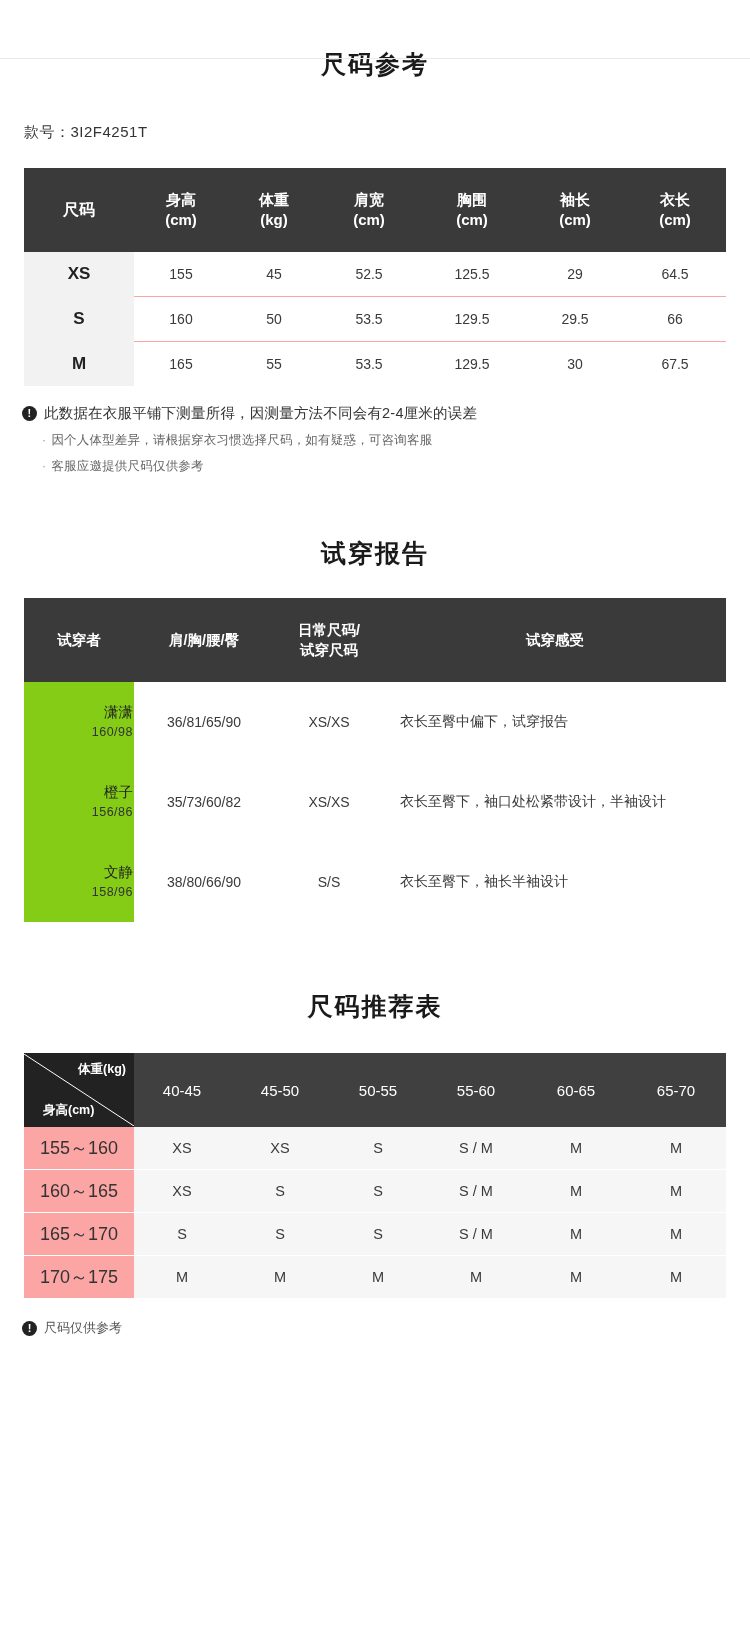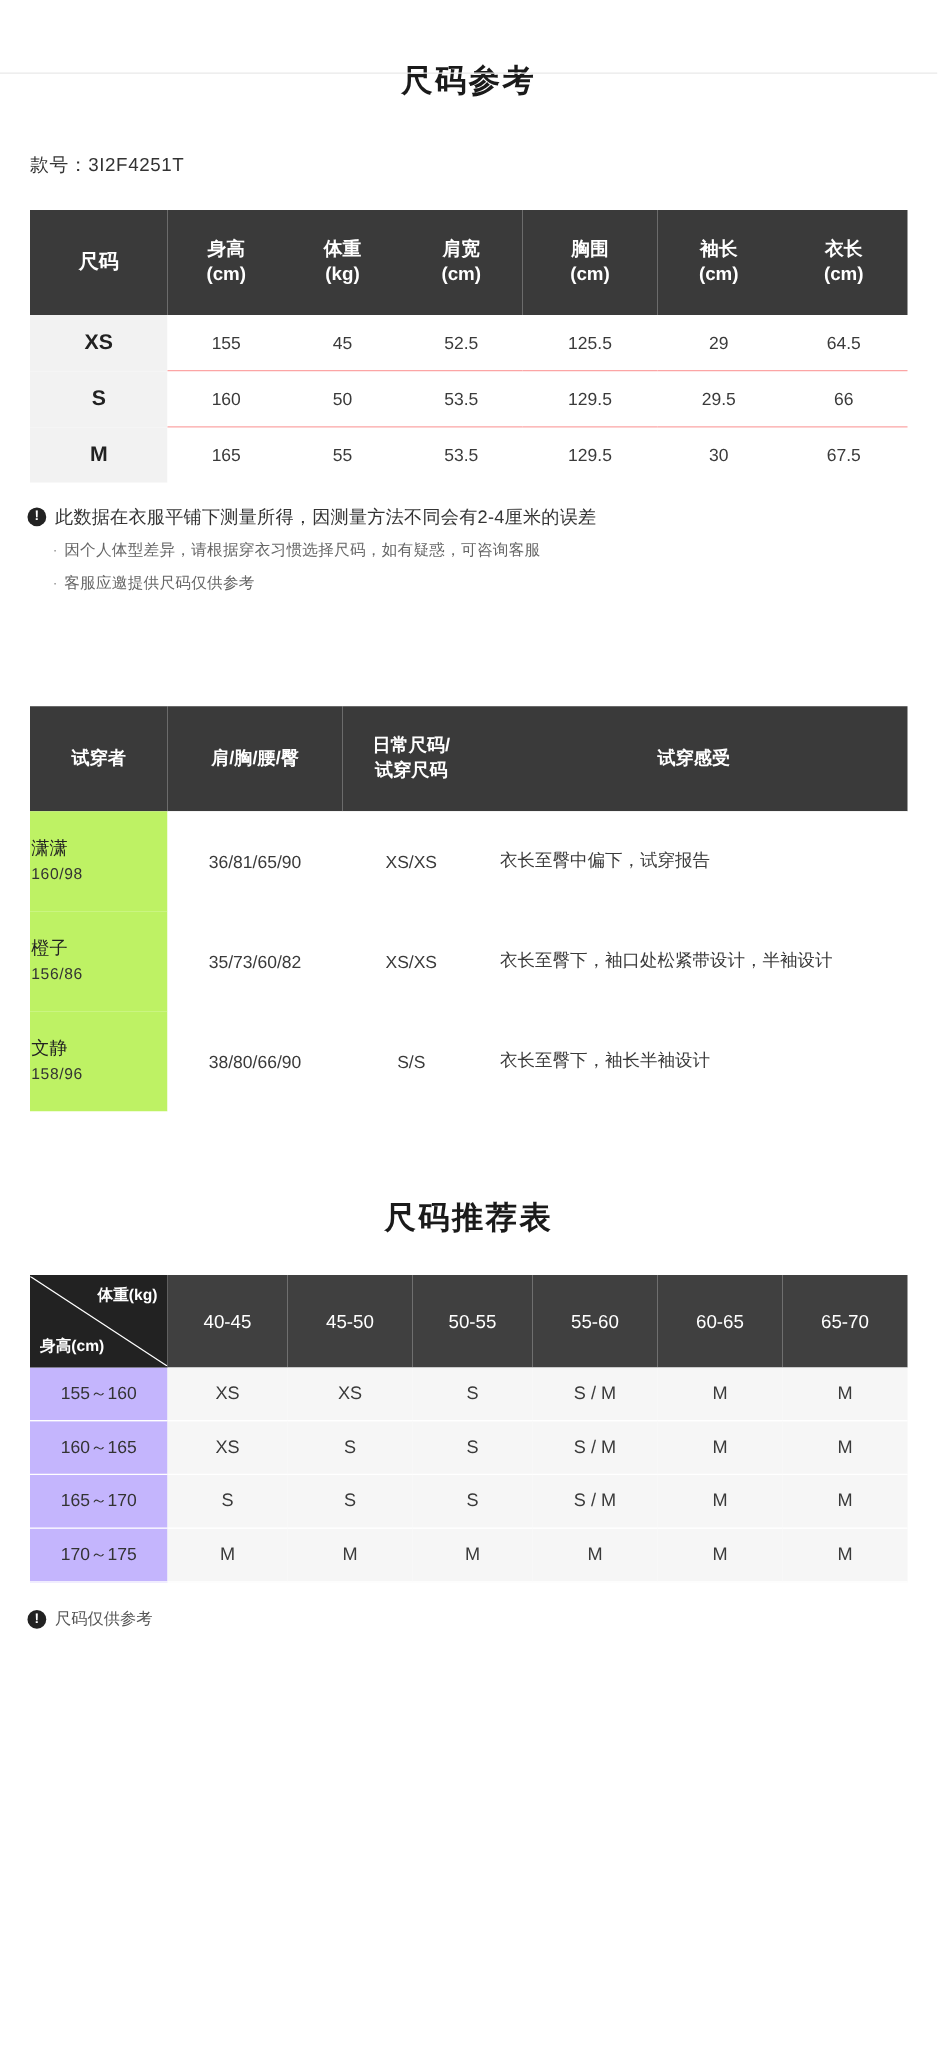--- a/index.html
+++ b/index.html
@@ -138,22 +138,22 @@
     padding: 0 4px;
   }
   .fit-table tbody td {
     font-size: 14px;
     color: #3a3a3a;
     height: 78px;
     background: #fff;
     vertical-align: middle;
   }
   .fit-table td.person {
-    background: #bef264;
-    text-align: left;
+    background: #84cc16;
+    text-align: right;
     line-height: 1.45;
   }
   .fit-table td.person .nm {
     font-size: 14.5px;
     color: #222;
     display: block;
   }
   .fit-table td.person .hw {
     font-size: 12.5px;
     color: #333;
@@ -206,37 +206,37 @@
     position: absolute;
     top: 7px;
     right: 8px;
     font-size: 12.5px;
     font-weight: bold;
     color: #fff;
   }
   .corner-inner .ht {
     position: absolute;
     bottom: 7px;
-    left: 8px;
+    left: 19px;
     font-size: 12.5px;
     font-weight: bold;
     color: #fff;
   }
   .rec-table tbody td {
     text-align: center;
     font-size: 14.5px;
     color: #3a3a3a;
     height: 40px;
     background: #f6f6f6;
     border-bottom: 1px solid #ffffff;
   }
   .rec-table tbody td.rowhead {
-    font-size: 14px;
+    font-size: 18px;
     color: #333;
-    background: #c4b5fd;
+    background: #fca5a5;
   }
   .rec-note {
     margin: 20px 0 0 22px;
     font-size: 13px;
     color: #555;
     display: flex;
     align-items: center;
     gap: 7px;
   }
   .bottom-pad {
@@ -334,20 +334,21 @@
       <div class="note-sub">
         <span class="dot">·</span><span>因个人体型差异，请根据穿衣习惯选择尺码，如有疑惑，可咨询客服</span>
       </div>
       <div class="note-sub">
         <span class="dot">·</span><span>客服应邀提供尺码仅供参考</span>
       </div>
     </div>
   </div>
 
   <div class="sec2">
+    <div class="section-title">试穿报告</div>
 
     <table class="fit-table">
       <colgroup>
         <col style="width:110px">
         <col style="width:140px">
         <col style="width:110px">
         <col style="width:342px">
       </colgroup>
       <thead>
         <tr>

